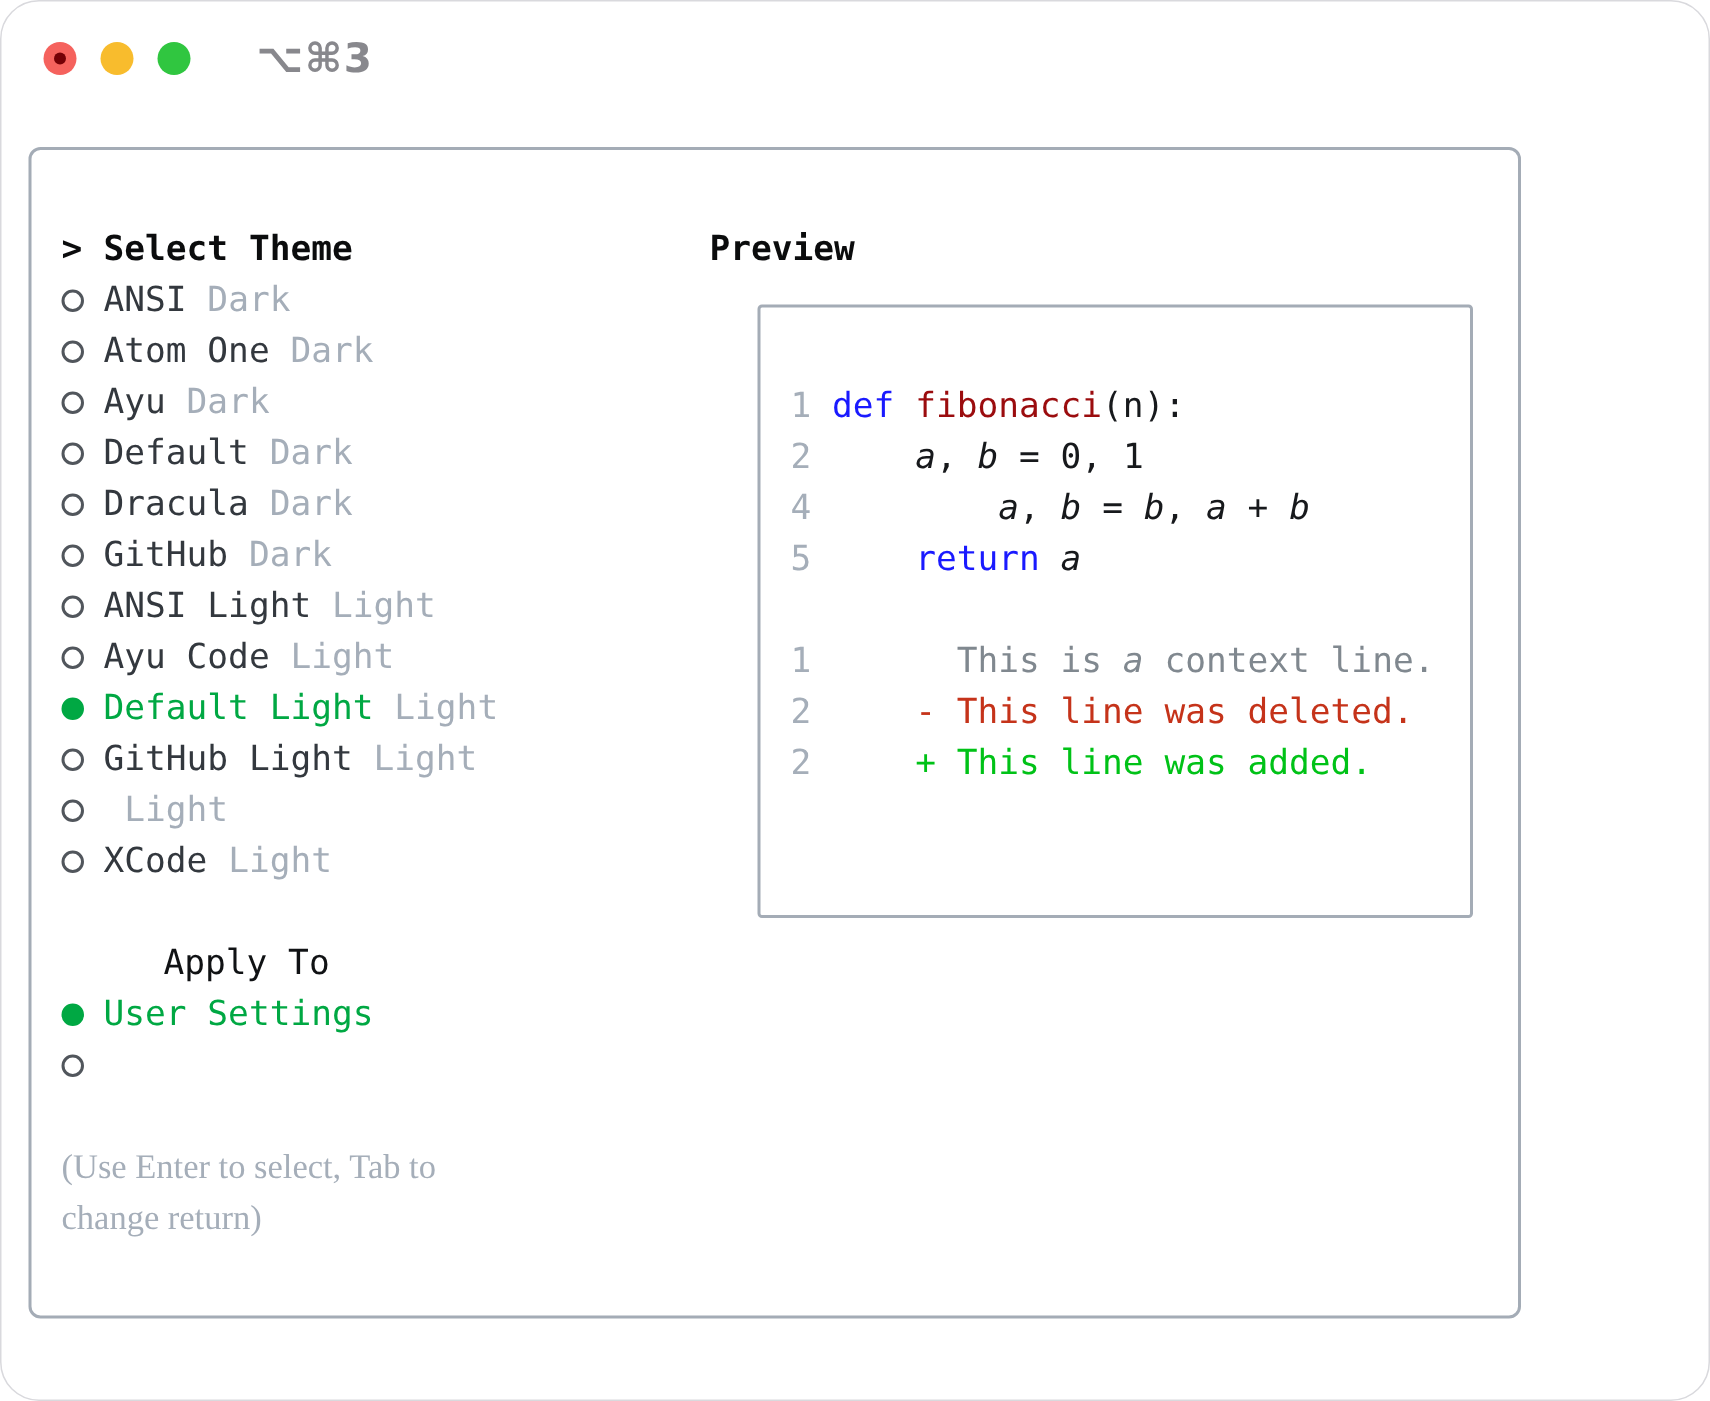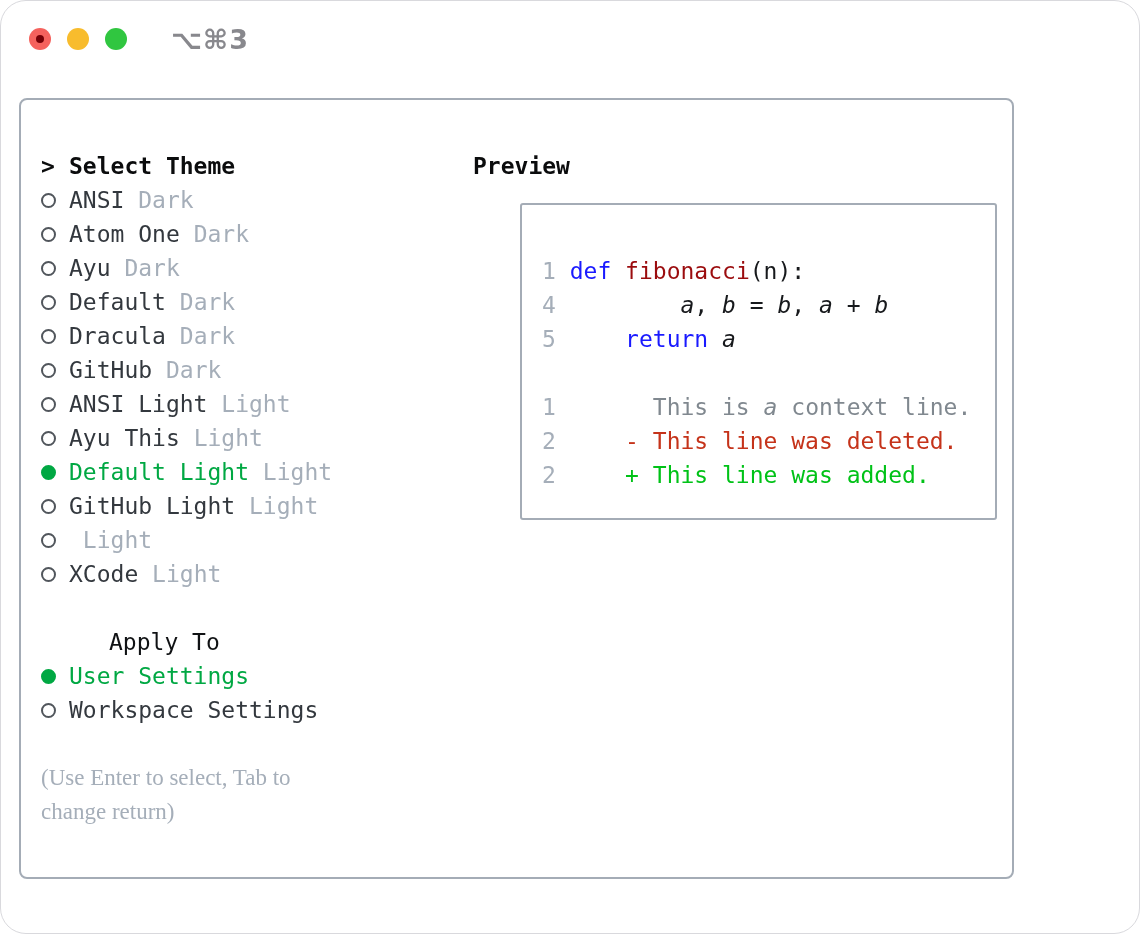--- a/index.html
+++ b/index.html
@@ -57,21 +57,21 @@
   .name { color:var(--name-text); }
   .row.selected .name { color:var(--green-selected); }
   .variant { color:var(--gray-muted); }
   .spacer { height:34px; }
   .help { color:var(--gray-muted);font-family:Liberation Serif, serif; }
   .preview-title {
     position:absolute; left:452px; top:49px; height:34px; line-height:34px;
     font-size:23px; font-weight:bold; color:#0b0c0d;
   }
   .preview-box {
-    position:absolute; left:499px; top:103px; width:477px; height:317px;
+    position:absolute; left:484px; top:103px; width:477px; height:409px;
     border:2px solid var(--border); border-radius:3px; background:#fff;
     padding:49px 0 0 20px; overflow:hidden;
   }
   .line { height:34px; line-height:34px; font-size:23px; white-space:pre; color:var(--dark-text); }
   .ln  { color:var(--gray-muted); }
   .kw  { color:var(--blue-keyword); }
   .fn  { color:var(--red-function); }
   .v   { font-style:italic; }
   .ctx { color:var(--gray-context); }
   .del { color:var(--red-deleted); }
@@ -98,51 +98,52 @@
       </div>
 
       <div id="theme-list">
           <div class="row"><span class="prefix"><span class="radio"></span></span><span class="name">ANSI</span><span class="variant"> Dark</span></div>
           <div class="row"><span class="prefix"><span class="radio"></span></span><span class="name">Atom One</span><span class="variant"> Dark</span></div>
           <div class="row"><span class="prefix"><span class="radio"></span></span><span class="name">Ayu</span><span class="variant"> Dark</span></div>
           <div class="row"><span class="prefix"><span class="radio"></span></span><span class="name">Default</span><span class="variant"> Dark</span></div>
           <div class="row"><span class="prefix"><span class="radio"></span></span><span class="name">Dracula</span><span class="variant"> Dark</span></div>
           <div class="row"><span class="prefix"><span class="radio"></span></span><span class="name">GitHub</span><span class="variant"> Dark</span></div>
           <div class="row"><span class="prefix"><span class="radio"></span></span><span class="name">ANSI Light</span><span class="variant"> Light</span></div>
-          <div class="row"><span class="prefix"><span class="radio"></span></span><span class="name">Ayu This</span><span class="variant"> Light</span></div>
+          <div class="row"><span class="prefix"><span class="radio"></span></span><span class="name">Ayu Code</span><span class="variant"> Light</span></div>
           <div class="row selected"><span class="prefix"><span class="radio on"></span></span><span class="name">Default Light</span><span class="variant"> Light</span></div>
           <div class="row"><span class="prefix"><span class="radio"></span></span><span class="name">GitHub Light</span><span class="variant"> Light</span></div>
           <div class="row"><span class="prefix"><span class="radio"></span></span><span class="variant"> Light</span></div>
           <div class="row"><span class="prefix"><span class="radio"></span></span><span class="name">XCode</span><span class="variant"> Light</span></div>
         </div>
 
       <div class="spacer"></div>
 
       <div class="row">
         <span class="prefix"></span>
         <span class="section-title">Apply To</span>
       </div>
 
       <div id="apply-list">
           <div class="row selected"><span class="prefix"><span class="radio on"></span></span><span class="name">User Settings</span></div>
-          <div class="row"><span class="prefix"><span class="radio"></span></span><span class="name">Workspace Settings</span></div>
+          <div class="row"><span class="prefix"><span class="radio"></span></span></div>
         </div>
 
       <div class="spacer"></div>
 
       <div class="help">
         <div class="row">(Use Enter to select, Tab to</div>
         <div class="row">change return)</div>
       </div>
     </div>
 
     <div class="preview-title">Preview</div>
 
     <div class="preview-box" id="preview-box">
         <div class="line"><span class="ln">1 </span><span class="kw">def</span><span> </span><span class="fn">fibonacci</span><span>(n):</span></div>
+        <div class="line"><span class="ln">2 </span><span>    </span><span class="v">a</span><span>, </span><span class="v">b</span><span> = 0, 1</span></div>
         <div class="line"><span class="ln">4 </span><span>        </span><span class="v">a</span><span>, </span><span class="v">b</span><span> = </span><span class="v">b</span><span>, </span><span class="v">a</span><span> + </span><span class="v">b</span></div>
         <div class="line"><span class="ln">5 </span><span>    </span><span class="kw">return</span><span> </span><span class="v">a</span></div>
         <div class="line"></div>
         <div class="line"><span class="ln">1 </span><span class="ctx">      This is </span><span class="ctx v">a</span><span class="ctx"> context line.</span></div>
         <div class="line"><span class="ln">2 </span><span class="del">    - This line was deleted.</span></div>
         <div class="line"><span class="ln">2 </span><span class="add">    + This line was added.</span></div>
       </div>
 
   </div>
 </div>

